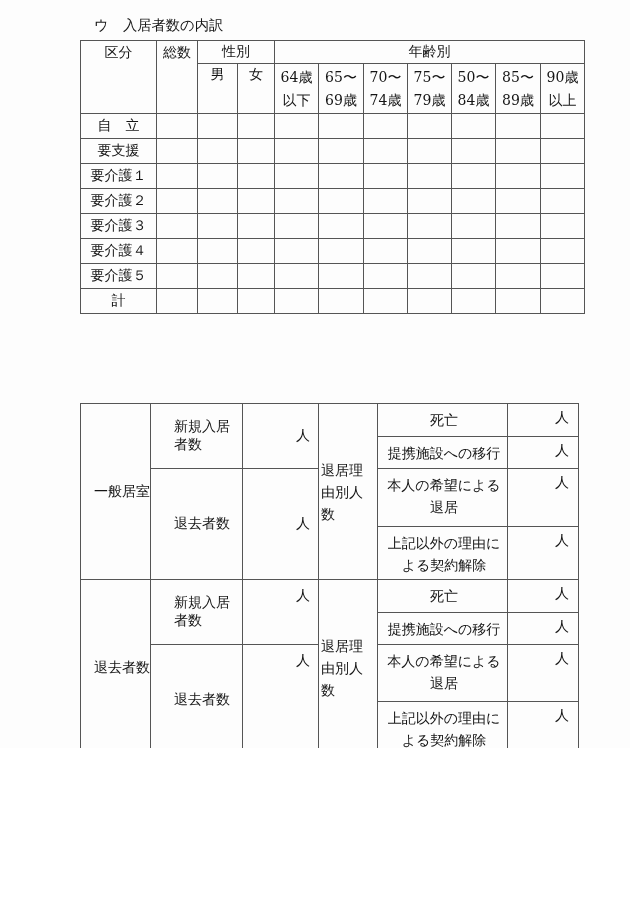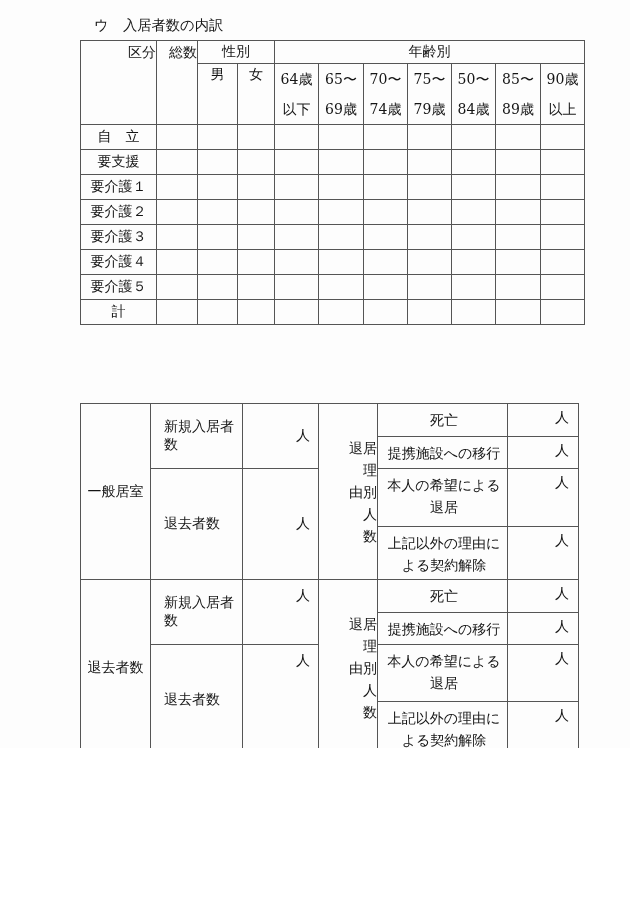--- a/index.html
+++ b/index.html
@@ -37,37 +37,37 @@
     padding:0;
     overflow:hidden;
   }
 
   
   #t1{left:80px;top:40px;}
   #t1 td{text-align:center;vertical-align:middle;}
   #t1 tr.h1{height:23px;}
   #t1 tr.h2{height:50px;}
   #t1 tr.br{height:25px;margin-left:37px;}
-  #t1 td.topcell{vertical-align:top;padding-top:3px;text-align:right;}
+  #t1 td.topcell{vertical-align:top;padding-top:3px;}
   #t1 td.g{vertical-align:top;padding-top:2px;}
-  #t1 td.age{white-space:pre-line;line-height:30px;}
+  #t1 td.age{white-space:pre-line;line-height:23px;}
 
   
   #t2{left:80px;top:403px;}
   #t2 tr.h33{height:33px;}
   #t2 tr.h32{height:32px;}
   #t2 tr.h58{height:58px;}
   #t2 tr.h53{height:53px;}
   #t2 tr.h57{height:57px;}
   #t2 tr.h54{height:54px;}
-  #t2 td.rt{text-align:center;vertical-align:middle;}
-  #t2 td.ml{text-align:left;vertical-align:middle;padding-left:13px;}
+  #t2 td.rt{text-align:right;vertical-align:middle;}
+  #t2 td.ml{text-align:left;vertical-align:middle;padding-left:23px;}
   #t2 td.unit{text-align:right;vertical-align:middle;padding-right:8px;}
   #t2 td.unit-top{vertical-align:top;padding-top:7px;}
-  #t2 td.rh{text-align:right;vertical-align:middle;padding-left:22px;
+  #t2 td.rh{text-align:left;vertical-align:middle;padding-left:2px;
             white-space:pre-line;line-height:22px;}
   #t2 td.reason{text-align:center;vertical-align:top;padding:5px 4px 0 7px;
             white-space:pre-line;line-height:22px;}
   #t2 td.unit2{text-align:right;vertical-align:top;padding:5px 9px 0 0;}
 </style>
 </head>
 <body>
 
 <div class="page">
 

